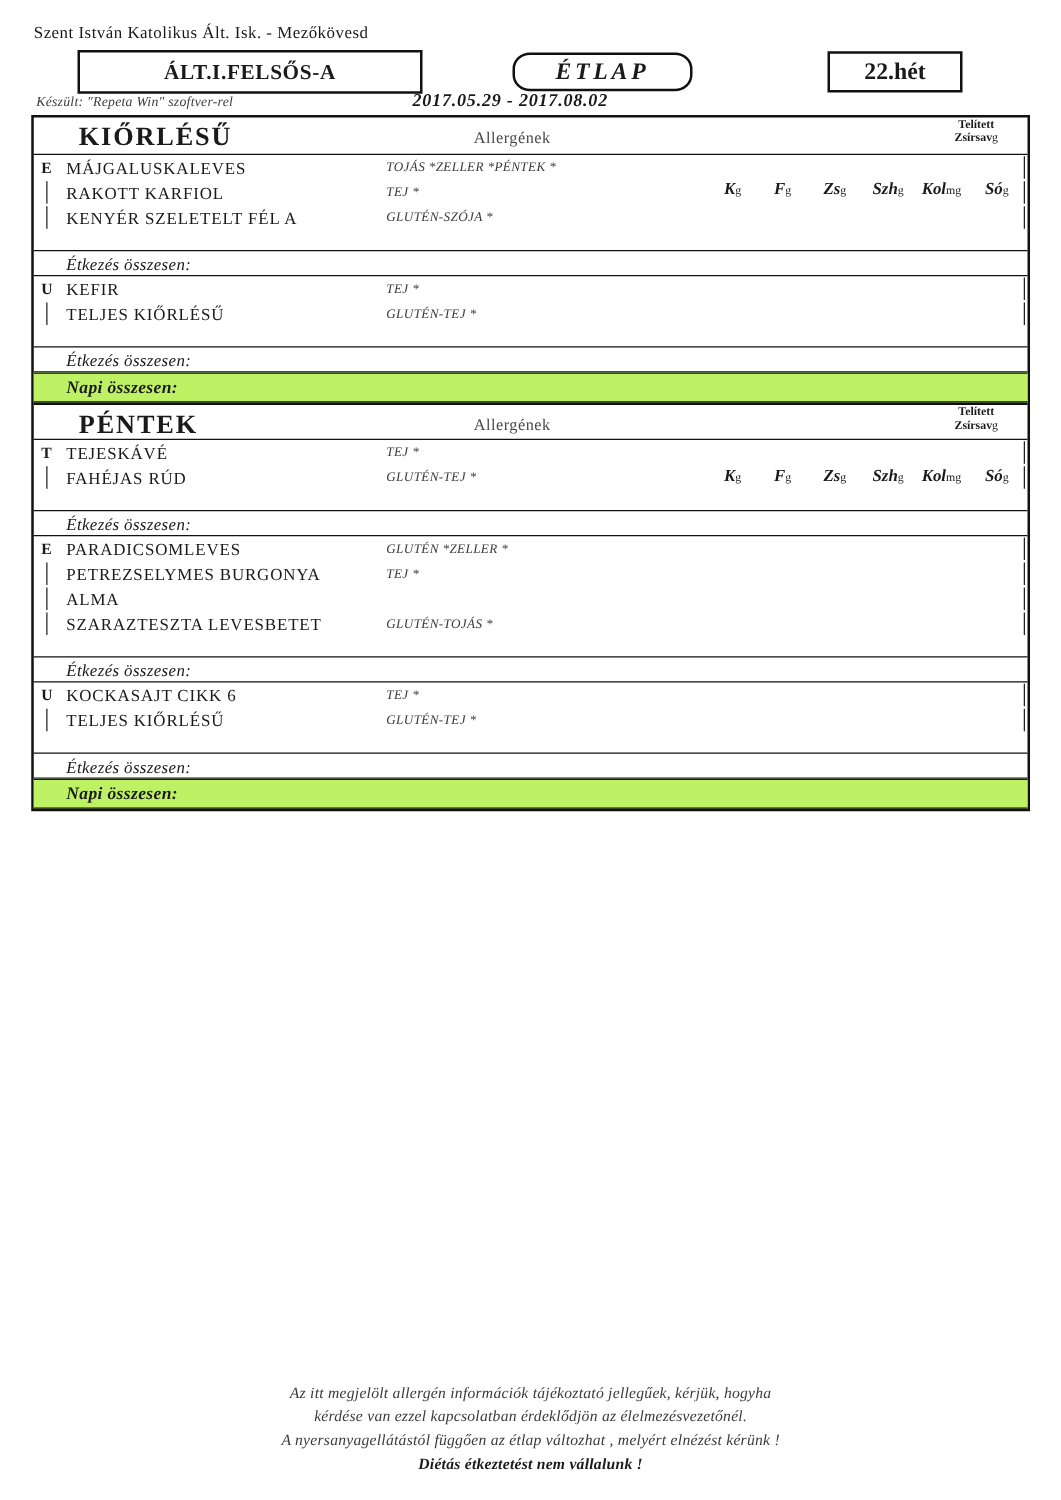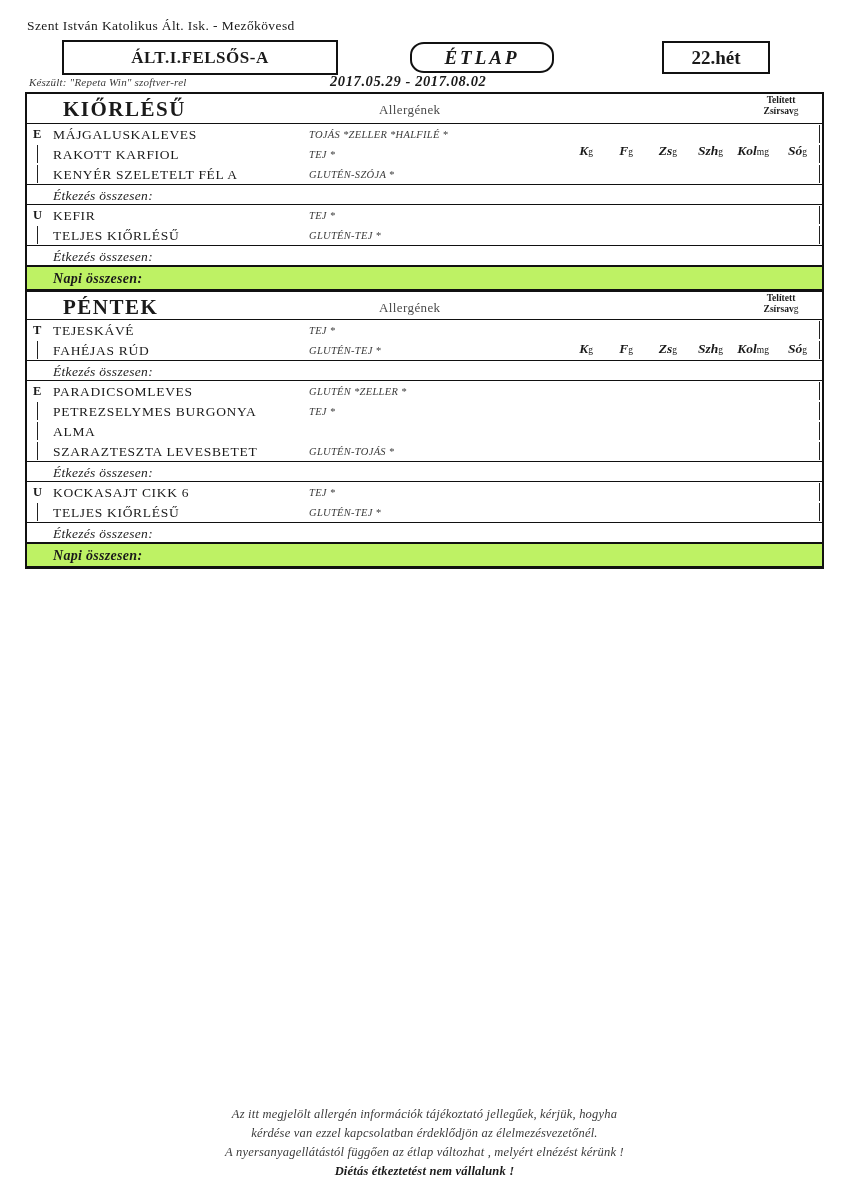--- a/index.html
+++ b/index.html
@@ -196,20 +196,21 @@
     background: #222;
   }
 
   
   .subtotal {
     position: relative;
     height: 21px;
     border-top: 1.2px solid #111;
     border-bottom: 1.2px solid #111;
     box-sizing: border-box;
+    margin-top: 16px;
   }
   .subtotal .label {
     position: absolute;
     left: 26px; top: 3px;
     font-size: 13.5px;
     font-style: italic;
     letter-spacing: 0.3px;
   }
   .daytotal {
     position: relative;
@@ -273,21 +274,21 @@
           <span class="ch" style="left: 608px; width: 42px;">Zs<span class="u">g</span></span>
           <span class="ch" style="left: 650px; width: 46px;">Szh<span class="u">g</span></span>
           <span class="ch" style="left: 696px; width: 46px;">Kol<span class="u">mg</span></span>
           <span class="ch" style="left: 742px; width: 38px;">Só<span class="u">g</span></span>
           <div class="ch-tel">Telített<br>Zsírsav<span class="u" style="font-weight:normal">g</span></div>
         </div>
         <div>
           <div class="row">
             <span class="mealmark">E</span>
             <span class="name">MÁJGALUSKALEVES</span>
-            <span class="allerg">TOJÁS *ZELLER *HALFILÉ *</span>
+            <span class="allerg">TOJÁS *ZELLER *PÉNTEK *</span>
             <div class="nums"></div>
             <span class="endbar"></span>
           </div>
           <div class="row">
             <span class="bar"></span>
             <span class="name">RAKOTT KARFIOL</span>
             <span class="allerg">TEJ *</span>
             <div class="nums"></div>
             <span class="endbar"></span>
           </div>

